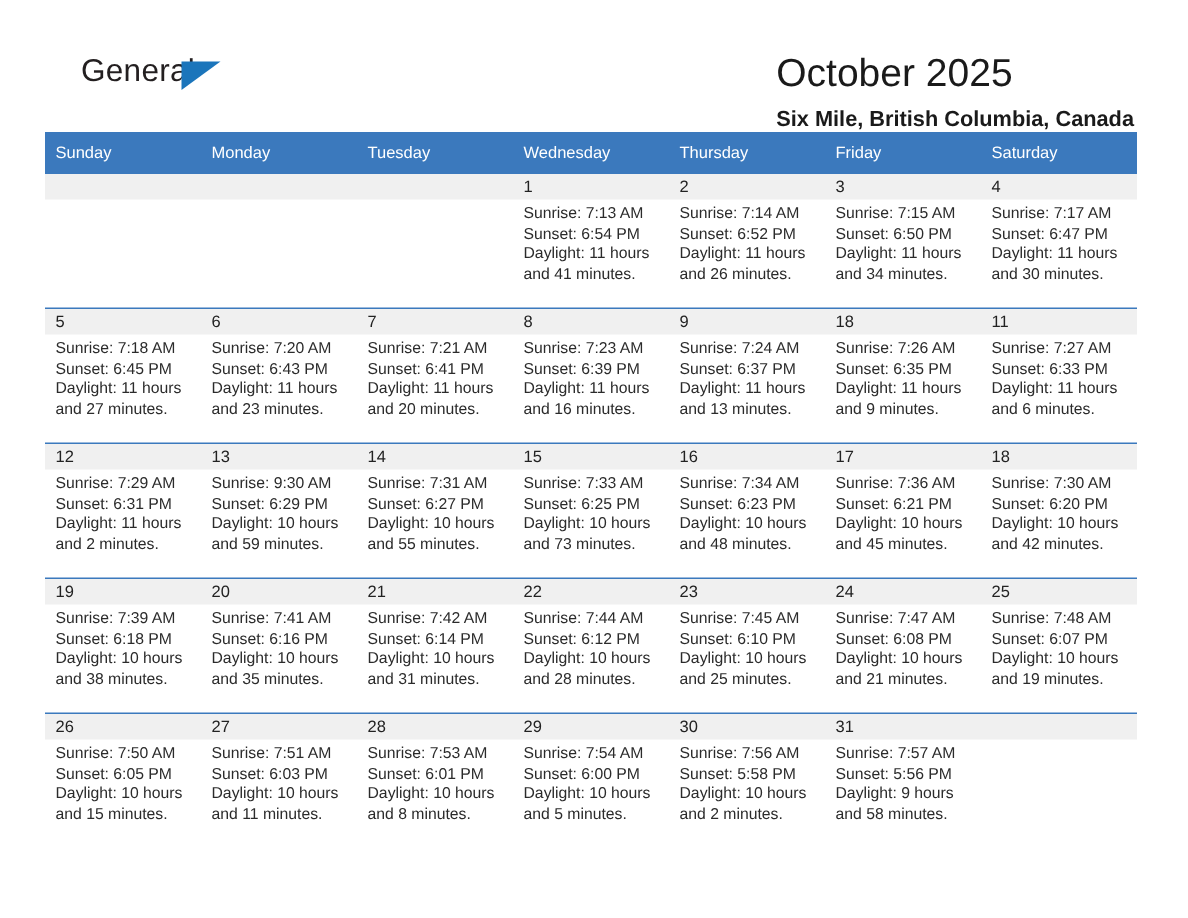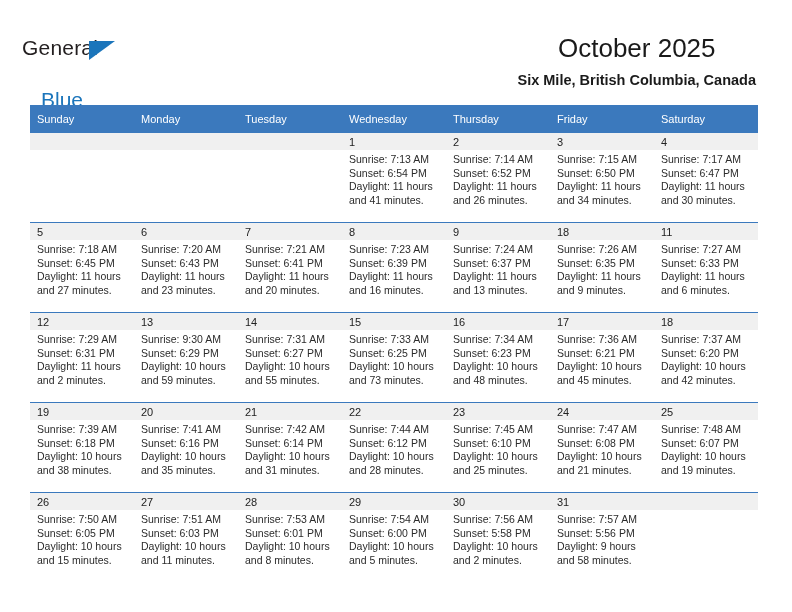--- a/index.html
+++ b/index.html
@@ -22,21 +22,21 @@
   }
 
   
   .header {
     position: absolute;
     left: 0; right: 0; top: 0;
     height: 104px;
   }
   .logo {
     position: absolute;
-    left: 22px;
+    left: 54px;
     top: 36px;
     width: 180px;
     height: 54px;
   }
   .logo-general {
     position: absolute;
     left: 0;
     top: 0;
     font-size: 21px;
     letter-spacing: 0.2px;
@@ -59,42 +59,42 @@
     width: 0;
     height: 0;
     border-left: 26px solid #1b75bb;
     border-bottom: 19px solid transparent;
   }
 
   .title-block {
     position: absolute;
     right: 36px;
     top: 32px;
-    text-align: center;
+    text-align: left;
   }
   .cal-title {
     font-size: 26px;
     color: #1a1a1a;
     line-height: 32px;
     font-weight: normal;
     margin: 0;
   }
   .cal-subtitle {
     font-size: 14.5px;
     color: #1a1a1a;
     line-height: 20px;
     margin: 6px 0 0 0;
     font-weight: bold;
   }
 
   
   .calendar {
     position: absolute;
     left: 30px;
-    top: 105px;
+    top: 88px;
     width: 728px;
     border-collapse: collapse;
     table-layout: fixed;
   }
   .calendar th {
     background: #3b79bd;
     color: #ffffff;
     font-size: 11px;
     font-weight: normal;
     text-align: left;
@@ -373,21 +373,21 @@
                 <div>Sunset: 6:21 PM</div>
                 <div>Daylight: 10 hours</div>
                 <div>and 45 minutes.</div>
               </div>
             </div>
           </td>
           <td>
             <div class="cell-inner">
               <div class="daynum-band">18</div>
               <div class="cell-body">
-                <div>Sunrise: 7:37 AM</div>
+                <div>Sunrise: 7:30 AM</div>
                 <div>Sunset: 6:20 PM</div>
                 <div>Daylight: 10 hours</div>
                 <div>and 42 minutes.</div>
               </div>
             </div>
           </td>
         </tr>
         <tr>
           <td>
             <div class="cell-inner">

